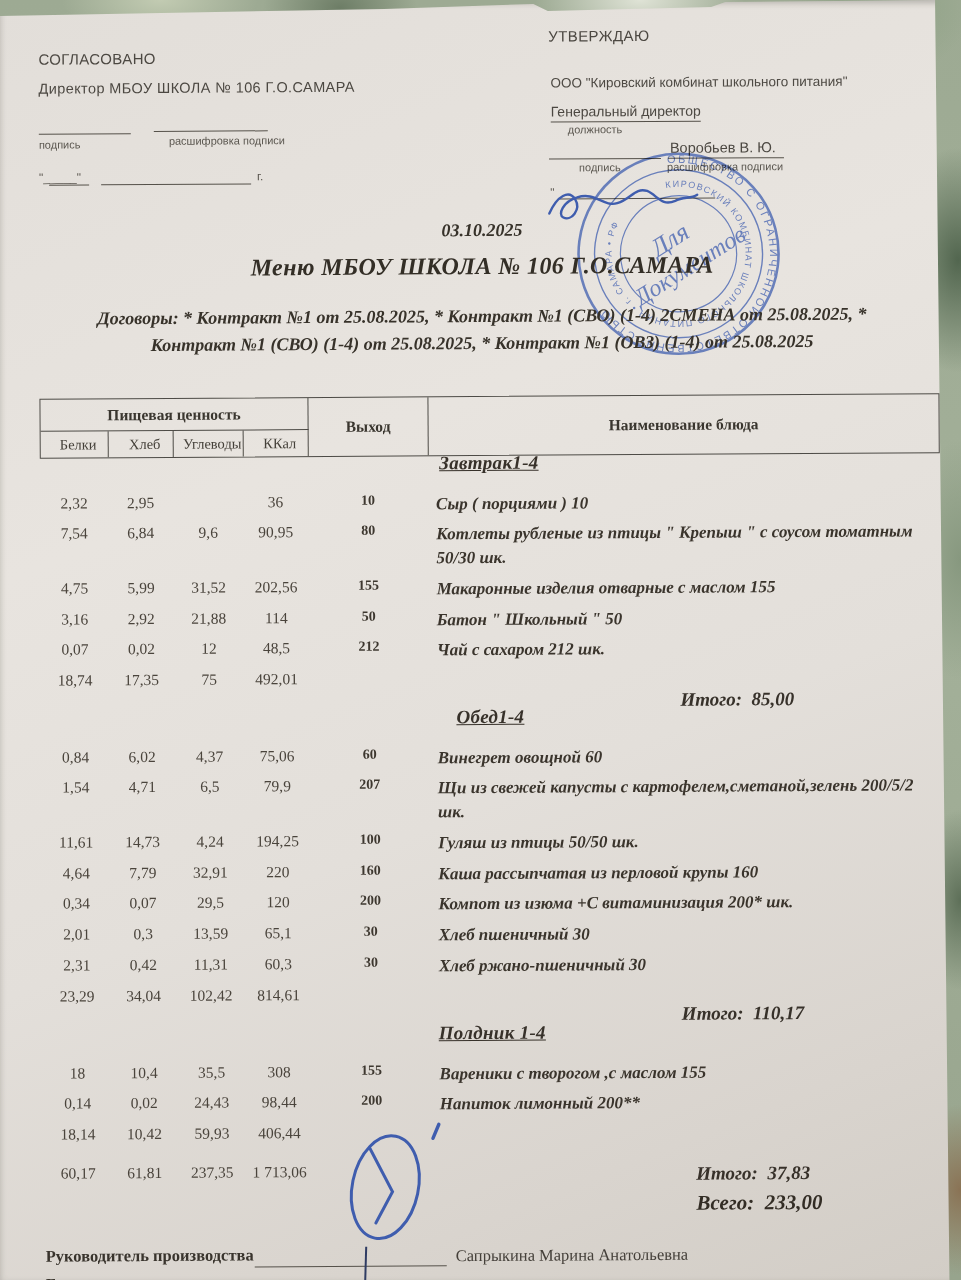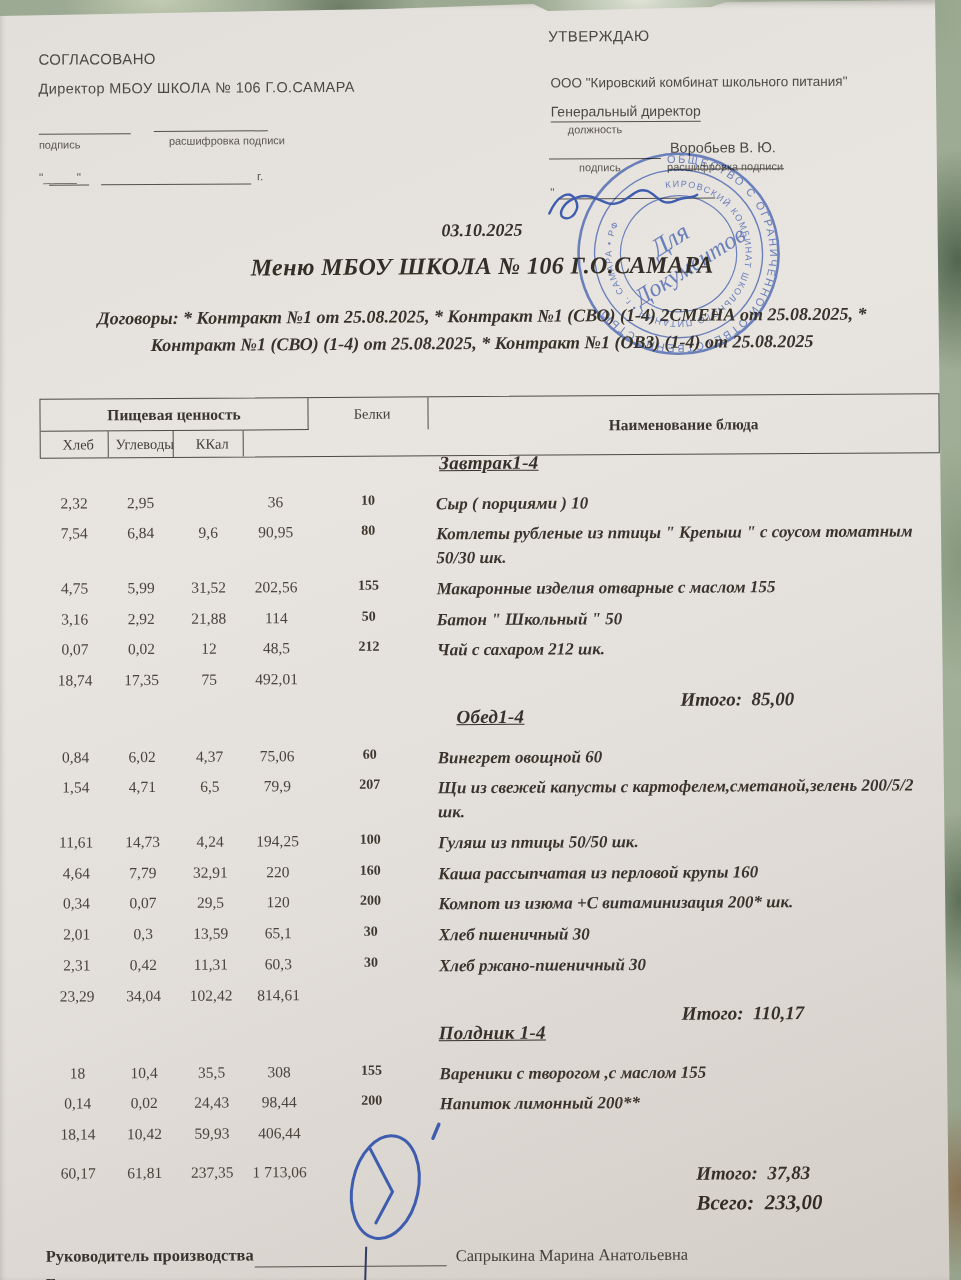--- a/index.html
+++ b/index.html
@@ -76,21 +76,21 @@
     <div class="abs small-label" style="left:38px;top:168px;font-size:12px;">"_____"</div>
     <div class="abs line" style="left:48px;top:181px;width:40px;"></div>
     <div class="abs line" style="left:100px;top:181px;width:150px;"></div>
     <div class="abs small-label" style="left:256px;top:168px;font-size:12px;">г.</div>
 
     <div class="abs hdr-caps" style="left:548px;top:28px;">УТВЕРЖДАЮ</div>
     <div class="abs" style="left:550px;top:76px;font-size:13.5px;color:#4e4a44;">ООО "Кировский комбинат школьного питания"</div>
     <div class="abs uline" style="left:550px;top:104px;font-size:14px;color:#4c4842;padding-bottom:2px;">Генеральный директор</div>
     <div class="abs small-label" style="left:567px;top:124px;">должность</div>
     <div class="abs line" style="left:548px;top:158px;width:112px;"></div>
-    <div class="abs uline" style="left:667px;top:141px;font-size:14.5px;color:#4c4842;padding:0 8px 13px 2px;">Воробьев В. Ю.</div>
+    <div class="abs uline" style="left:667px;top:141px;font-size:14.5px;color:#4c4842;padding:0 8px 2px 2px;">Воробьев В. Ю.</div>
     <div class="abs small-label" style="left:578px;top:162px;">подпись</div>
     <div class="abs small-label" style="left:666px;top:162px;">расшифровка подписи</div>
     <div class="abs small-label" style="left:549px;top:186px;font-size:12px;">"</div>
     <div class="abs line" style="left:558px;top:198px;width:156px;"></div>
 
     <div class="abs stamp-wrap">
       <svg width="224" height="224" viewBox="0 0 224 224">
         <defs>
           <path id="ringO" d="M112,21 a91,91 0 1,1 -0.01,0" fill="none"></path>
           <path id="ringI" d="M112,45 a67,67 0 1,1 -0.01,0" fill="none"></path>
@@ -114,20 +114,21 @@
     <svg class="abs" style="left:542px;top:178px;" width="160" height="52">
       <path class="pen" stroke-width="2.4" d="M6,36 C14,18 26,12 32,22 C38,32 28,44 20,40 C14,37 20,24 34,20 C52,14 60,30 74,26 C88,22 92,10 104,14 C114,18 118,30 132,24 C140,20 148,22 154,18"></path>
     </svg>
 
     <div class="abs doc-date">03.10.2025</div>
     <div class="abs doc-title">Меню МБОУ ШКОЛА № 106 Г.О.САМАРА</div>
     <div class="abs contracts">Договоры: * Контракт №1 от 25.08.2025, * Контракт №1 (СВО) (1-4) 2СМЕНА от 25.08.2025, * Контракт №1 (СВО) (1-4) от 25.08.2025, * Контракт №1 (ОВЗ) (1-4) от 25.08.2025</div>
 
     <div class="abs thead">
       <div class="th th-group">Пищевая ценность</div>
+      <div class="th th-out">Выход</div>
       <div class="th th-dish">Наименование блюда</div>
       <div class="th-sub">Белки</div>
       <div class="th-sub">Хлеб</div>
       <div class="th-sub">Углеводы</div>
       <div class="th-sub">ККал</div>
     </div>
 
     <div class="abs sec" style="top:452px;">
       <div class="sec-head">Завтрак1-4</div>
       <div>

